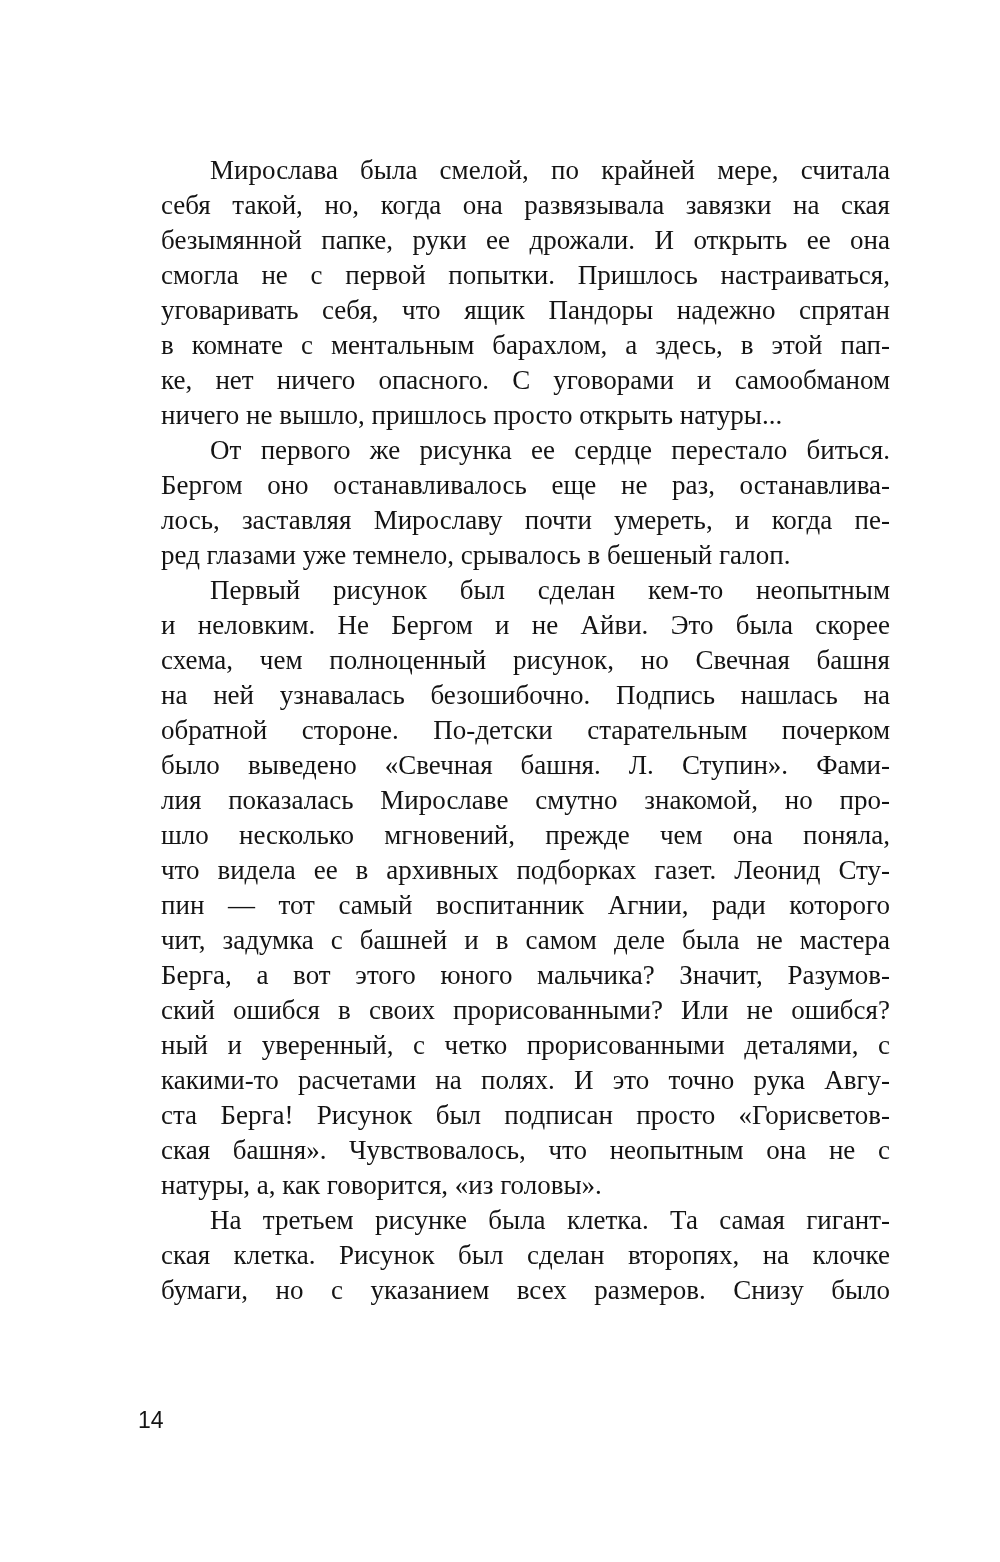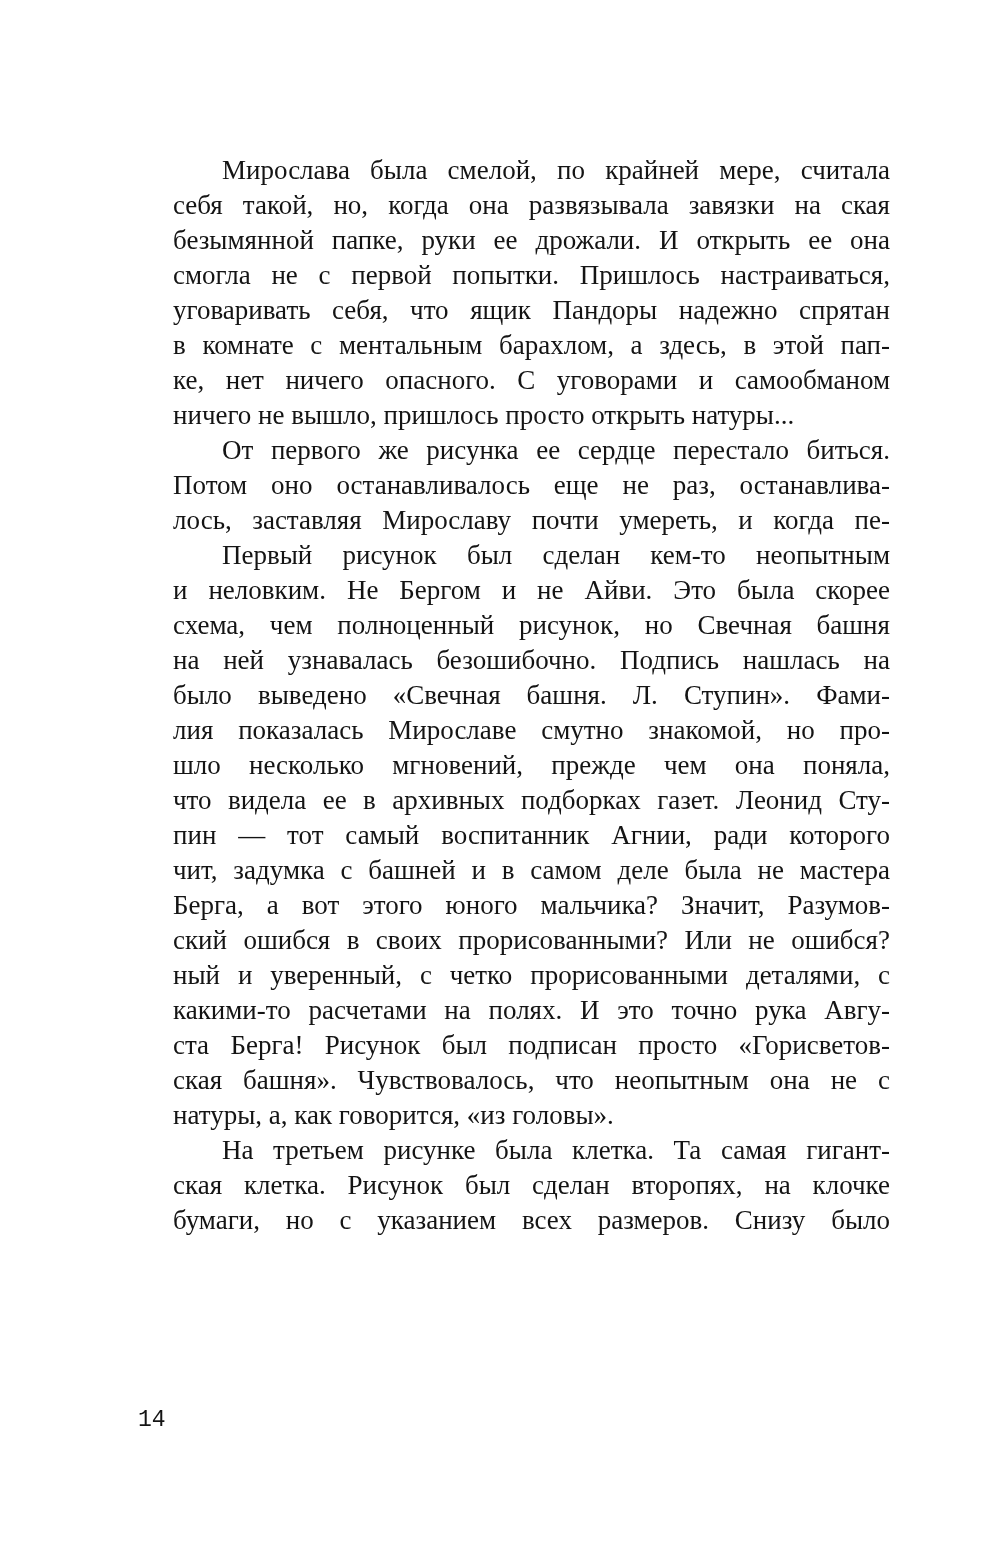--- a/index.html
+++ b/index.html
@@ -26,34 +26,33 @@
   }
   .text-line {
     font-family: "Liberation Serif", serif;
     font-size: 27px;
     line-height: 35px;
     color: #141414;
     text-align: justify;
     text-align-last: justify;
     -moz-text-align-last: justify;
     white-space: normal;
-    margin-left: 12px;
   }
   .text-line.indent {
     padding-left: 49px;
   }
   .text-line.lastline {
     text-align-last: left;
     -moz-text-align-last: left;
   }
   .page-number {
     position: absolute;
     left: 138px;
     top: 1406px;
-    font-family: Liberation Mono, monospace;
+    font-family: Liberation Sans, sans-serif;
     font-size: 23px;
     line-height: 28px;
     color: #141414;
   }
 </style>
 </head>
 <body>
 
 <div class="book-page">
   <main class="text-block">
@@ -62,28 +61,30 @@
         <div class="text-line">себя такой, но, когда она развязывала завязки на ская</div>
         <div class="text-line">безымянной папке, руки ее дрожали. И открыть ее она</div>
         <div class="text-line">смогла не с первой попытки. Пришлось настраиваться,</div>
         <div class="text-line">уговаривать себя, что ящик Пандоры надежно спрятан</div>
         <div class="text-line">в комнате с ментальным барахлом, а здесь, в этой пап-</div>
         <div class="text-line">ке, нет ничего опасного. С уговорами и самообманом</div>
         <div class="text-line lastline">ничего не вышло, пришлось просто открыть натуры...</div>
       </div>
       <div class="para">
         <div class="text-line indent">От первого же рисунка ее сердце перестало биться.</div>
-        <div class="text-line">Потом оно останавливалось еще не раз, останавлива-</div>
+        <div class="text-line">Бергом оно останавливалось еще не раз, останавлива-</div>
         <div class="text-line">лось, заставляя Мирославу почти умереть, и когда пе-</div>
+        <div class="text-line lastline">ред глазами уже темнело, срывалось в бешеный галоп.</div>
       </div>
       <div class="para">
         <div class="text-line indent">Первый рисунок был сделан кем-то неопытным</div>
         <div class="text-line">и неловким. Не Бергом и не Айви. Это была скорее</div>
         <div class="text-line">схема, чем полноценный рисунок, но Свечная башня</div>
         <div class="text-line">на ней узнавалась безошибочно. Подпись нашлась на</div>
+        <div class="text-line">обратной стороне. По-детски старательным почерком</div>
         <div class="text-line">было выведено «Свечная башня. Л. Ступин». Фами-</div>
         <div class="text-line">лия показалась Мирославе смутно знакомой, но про-</div>
         <div class="text-line">шло несколько мгновений, прежде чем она поняла,</div>
         <div class="text-line">что видела ее в архивных подборках газет. Леонид Сту-</div>
         <div class="text-line">пин — тот самый воспитанник Агнии, ради которого</div>
         <div class="text-line">чит, задумка с башней и в самом деле была не мастера</div>
         <div class="text-line">Берга, а вот этого юного мальчика? Значит, Разумов-</div>
         <div class="text-line">ский ошибся в своих прорисованными? Или не ошибся?</div>
         <div class="text-line">ный и уверенный, с четко прорисованными деталями, с</div>
         <div class="text-line">какими-то расчетами на полях. И это точно рука Авгу-</div>

